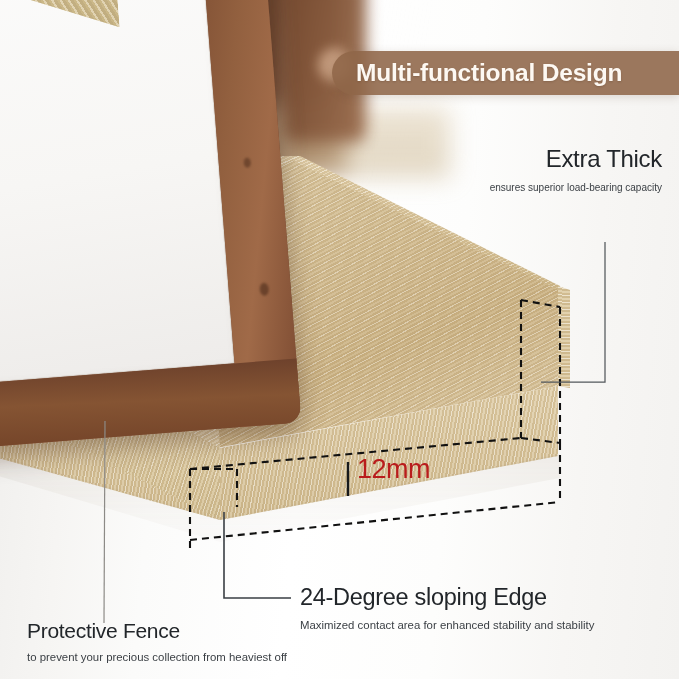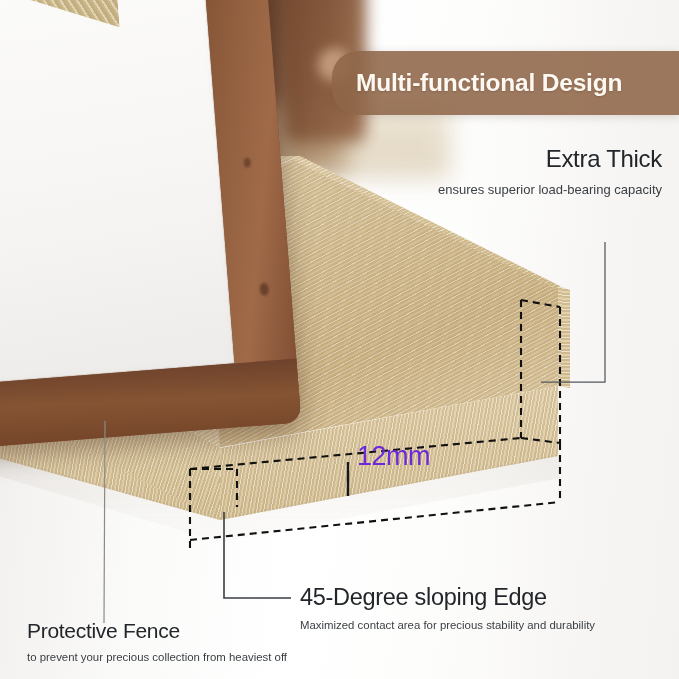--- a/index.html
+++ b/index.html
@@ -238,21 +238,21 @@
     position:absolute;left:318px;top:48px;width:34px;height:34px;
     background:#caa284;border-radius:50%;filter:blur(6px);opacity:.9;
   }
 
   
   .overlay{position:absolute;inset:0;}
   .svg-layer{position:absolute;inset:0;width:679px;height:679px;}
 
   
   .banner{
-    position:absolute;left:332px;top:51px;width:347px;height:64px;
+    position:absolute;left:332px;top:51px;width:347px;height:44px;
     background:rgba(142,101,72,.88);
     border-radius:26px 0 0 26px;
     display:flex;align-items:center;
     box-shadow:0 2px 10px rgba(90,60,40,.18);
   }
   .banner-text{
     color:#fdf8f2;
     font-size:24.5px;
     font-weight:700;
     letter-spacing:-.2px;
@@ -266,41 +266,41 @@
   .c-title{
     color:#22262a;
     font-size:24px;
     line-height:1.19;
     font-weight:400;
     letter-spacing:-.3px;
     white-space:nowrap;
   }
   .c-sub{
     color:#3a3f44;
-    font-size:13px;
+    font-size:10px;
     line-height:1.42;
     font-weight:400;
     white-space:nowrap;
   }
 
   #callout-thick{ right:17px; top:145px; text-align:right; }
   #callout-thick .c-sub{ margin-top:7px; }
 
   #callout-45{ left:300px; top:584px; text-align:left; }
   #callout-45 .c-title{ font-size:23.5px; }
   #callout-45 .c-sub{ margin-top:5px; font-size:11.4px; }
 
   #callout-fence{ left:27px; top:619px; text-align:left; }
   #callout-fence .c-title{ font-size:21px; }
   #callout-fence .c-sub{ margin-top:5px; font-size:11.4px; }
 
   
   #dim-12mm{
-    position:absolute;left:357px;top:441px;
-    font-size:27px;color:#6d28d9;font-weight:400;letter-spacing:-.5px;
+    position:absolute;left:357px;top:454px;
+    font-size:27px;color:#b91c1c;font-weight:400;letter-spacing:-.5px;
   }
 </style>
 </head>
 <body>
 
 <div class="stage">
 
   <div class="photo">
     <div class="wall"></div>
     <div class="wall-sheen"></div>
@@ -367,22 +367,22 @@
     <div class="banner">
       <span class="banner-text">Multi-functional Design</span>
     </div>
 
     <div class="callout" id="callout-thick">
       <div class="c-title">Extra Thick</div>
       <div class="c-sub">ensures superior load-bearing capacity</div>
     </div>
 
     <div class="callout" id="callout-45">
-      <div class="c-title">45-Degree sloping Edge</div>
-      <div class="c-sub">Maximized contact area for precious stability and durability</div>
+      <div class="c-title">24-Degree sloping Edge</div>
+      <div class="c-sub">Maximized contact area for enhanced stability and stability</div>
     </div>
 
     <div class="callout" id="callout-fence">
       <div class="c-title">Protective Fence</div>
       <div class="c-sub">to prevent your precious collection from heaviest off</div>
     </div>
 
   </div>
 </div>
 

